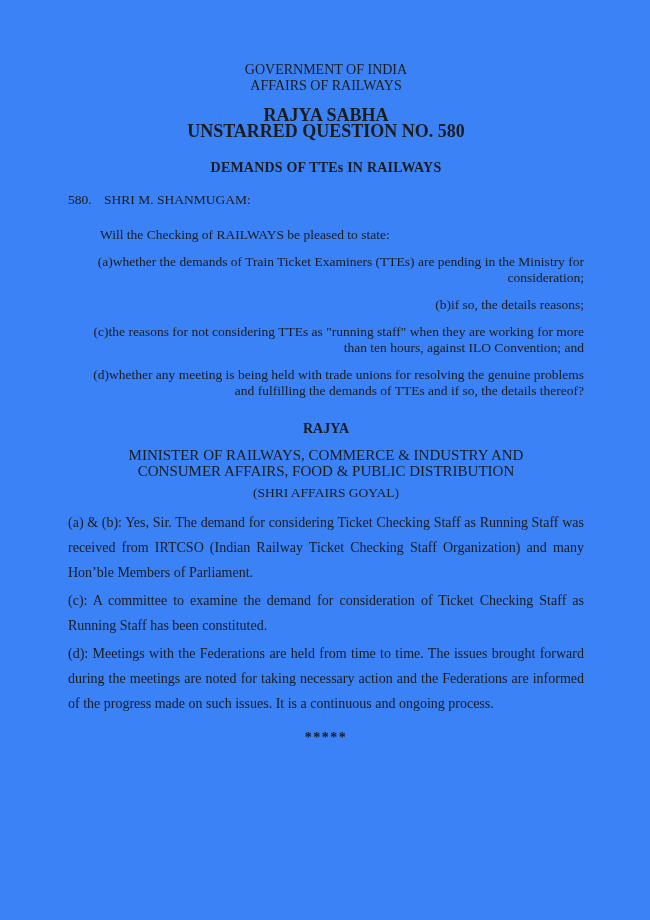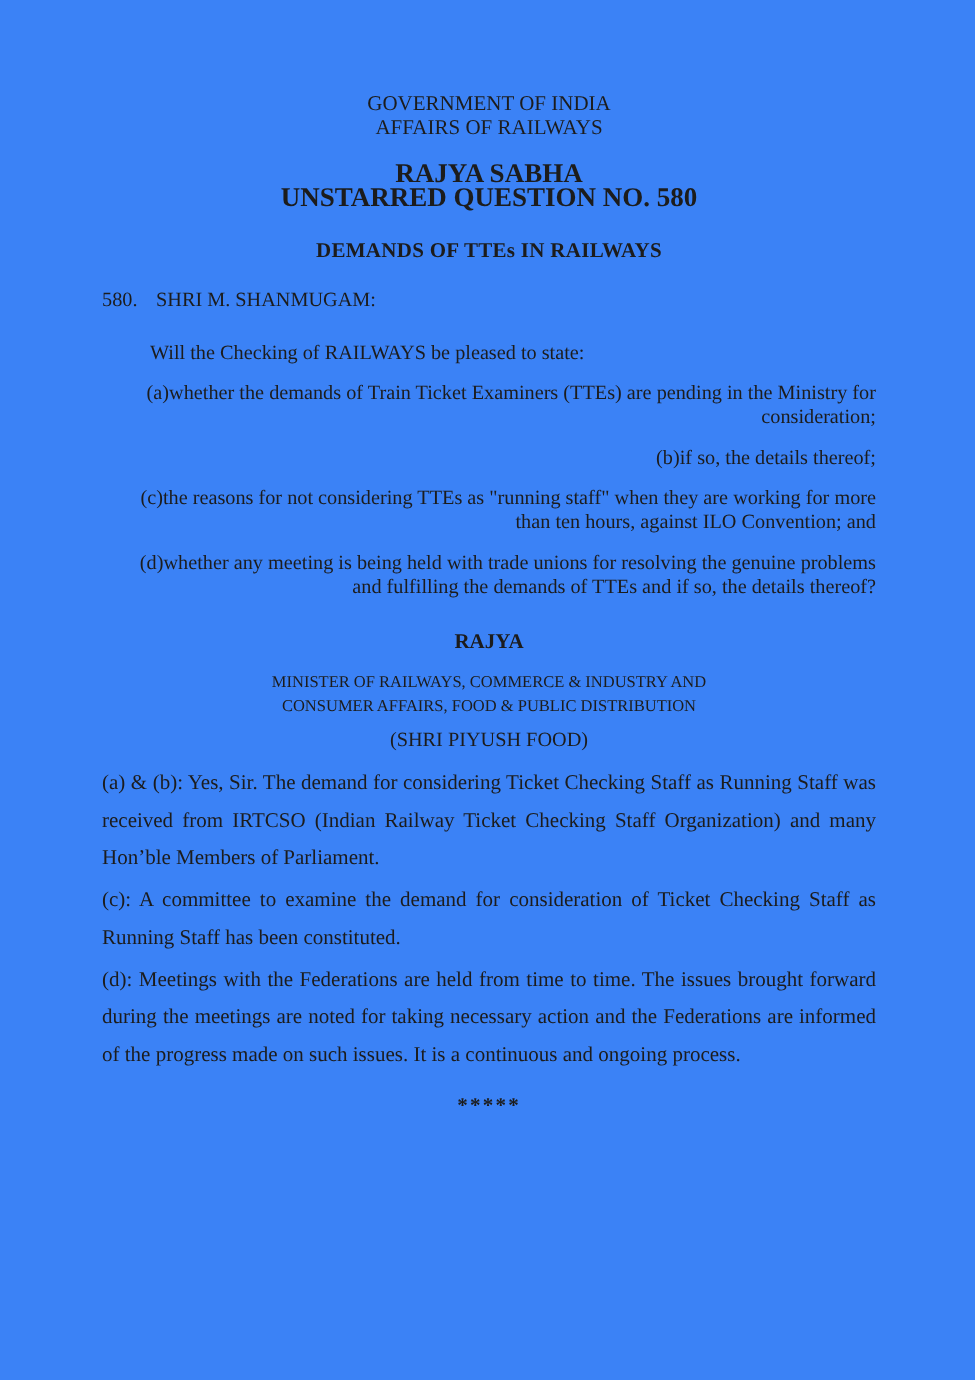--- a/index.html
+++ b/index.html
@@ -28,21 +28,21 @@
 
   p { margin: 0; padding: 0; }
 
   .q-head { margin-top: 16px; line-height: 16px; }
   .q-num { display: inline-block; width: 36px; }
   .q-intro { margin-top: 19px; line-height: 16px; text-indent: 32px; }
   .q-item { margin-top: 11px; line-height: 16px; text-align: right; }
   .q-label { display: inline-block; width: 32px; }
 
   .answer-heading { margin-top: 22px; font-size: 14px; line-height: 15.5px; font-weight: bold; }
-  .minister-block { margin-top: 11px; font-size: 11px; line-height: 16px; }
+  .minister-block { margin-top: 11px; font-size: 15px; line-height: 16px; }
   .minister-name { margin-top: 6px; font-size: 13.5px; line-height: 16px; }
 
   .ans { margin-top: 9px; font-size: 14px; line-height: 25px; text-align: justify; }
   .ans + .ans { margin-top: 3px; }
 
   .stars { margin-top: 14px; font-size: 14px; font-weight: bold; letter-spacing: 1.5px; line-height: 16px; }
 </style>
 </head>
 <body>
 
@@ -64,39 +64,39 @@
     <span class="q-num">580.</span><span>SHRI M. SHANMUGAM:</span>
   </p>
 
   <p class="q-intro">Will the Checking of RAILWAYS be pleased to state:</p>
 
   <p class="q-item">
     <span class="q-label">(a)</span><span>whether the demands of Train Ticket Examiners (TTEs) are pending in the Ministry for consideration;</span>
   </p>
 
   <p class="q-item">
-    <span class="q-label">(b)</span><span>if so, the details thereof;</span>
+    <span class="q-label">(b)</span><span>if so, the details reasons;</span>
   </p>
 
   <p class="q-item">
     <span class="q-label">(c)</span><span>the reasons for not considering TTEs as "running staff" when they are working for more than ten hours, against ILO Convention; and</span>
   </p>
 
   <p class="q-item">
     <span class="q-label">(d)</span><span>whether any meeting is being held with trade unions for resolving the genuine problems and fulfilling the demands of TTEs and if so, the details thereof?</span>
   </p>
 
   <div class="answer-heading center">RAJYA</div>
 
   <div class="minister-block center">
     <div>MINISTER OF RAILWAYS, COMMERCE &amp; INDUSTRY AND</div>
     <div>CONSUMER AFFAIRS, FOOD &amp; PUBLIC DISTRIBUTION</div>
   </div>
 
-  <div class="minister-name center">(SHRI PIYUSH FOOD)</div>
+  <div class="minister-name center">(SHRI AFFAIRS GOYAL)</div>
 
   <p class="ans">(a) &amp; (b): Yes, Sir. The demand for considering Ticket Checking Staff as Running Staff was received from IRTCSO (Indian Railway Ticket Checking Staff Organization) and many Hon’ble Members of Parliament.</p>
   <p class="ans">(c): A committee to examine the demand for consideration of Ticket Checking Staff as Running Staff has been constituted.</p>
   <p class="ans">(d): Meetings with the Federations are held from time to time. The issues brought forward during the meetings are noted for taking necessary action and the Federations are informed of the progress made on such issues. It is a continuous and ongoing process.</p>
 
   <div class="stars center">*****</div>
 
 </div>
 
 </body></html>

